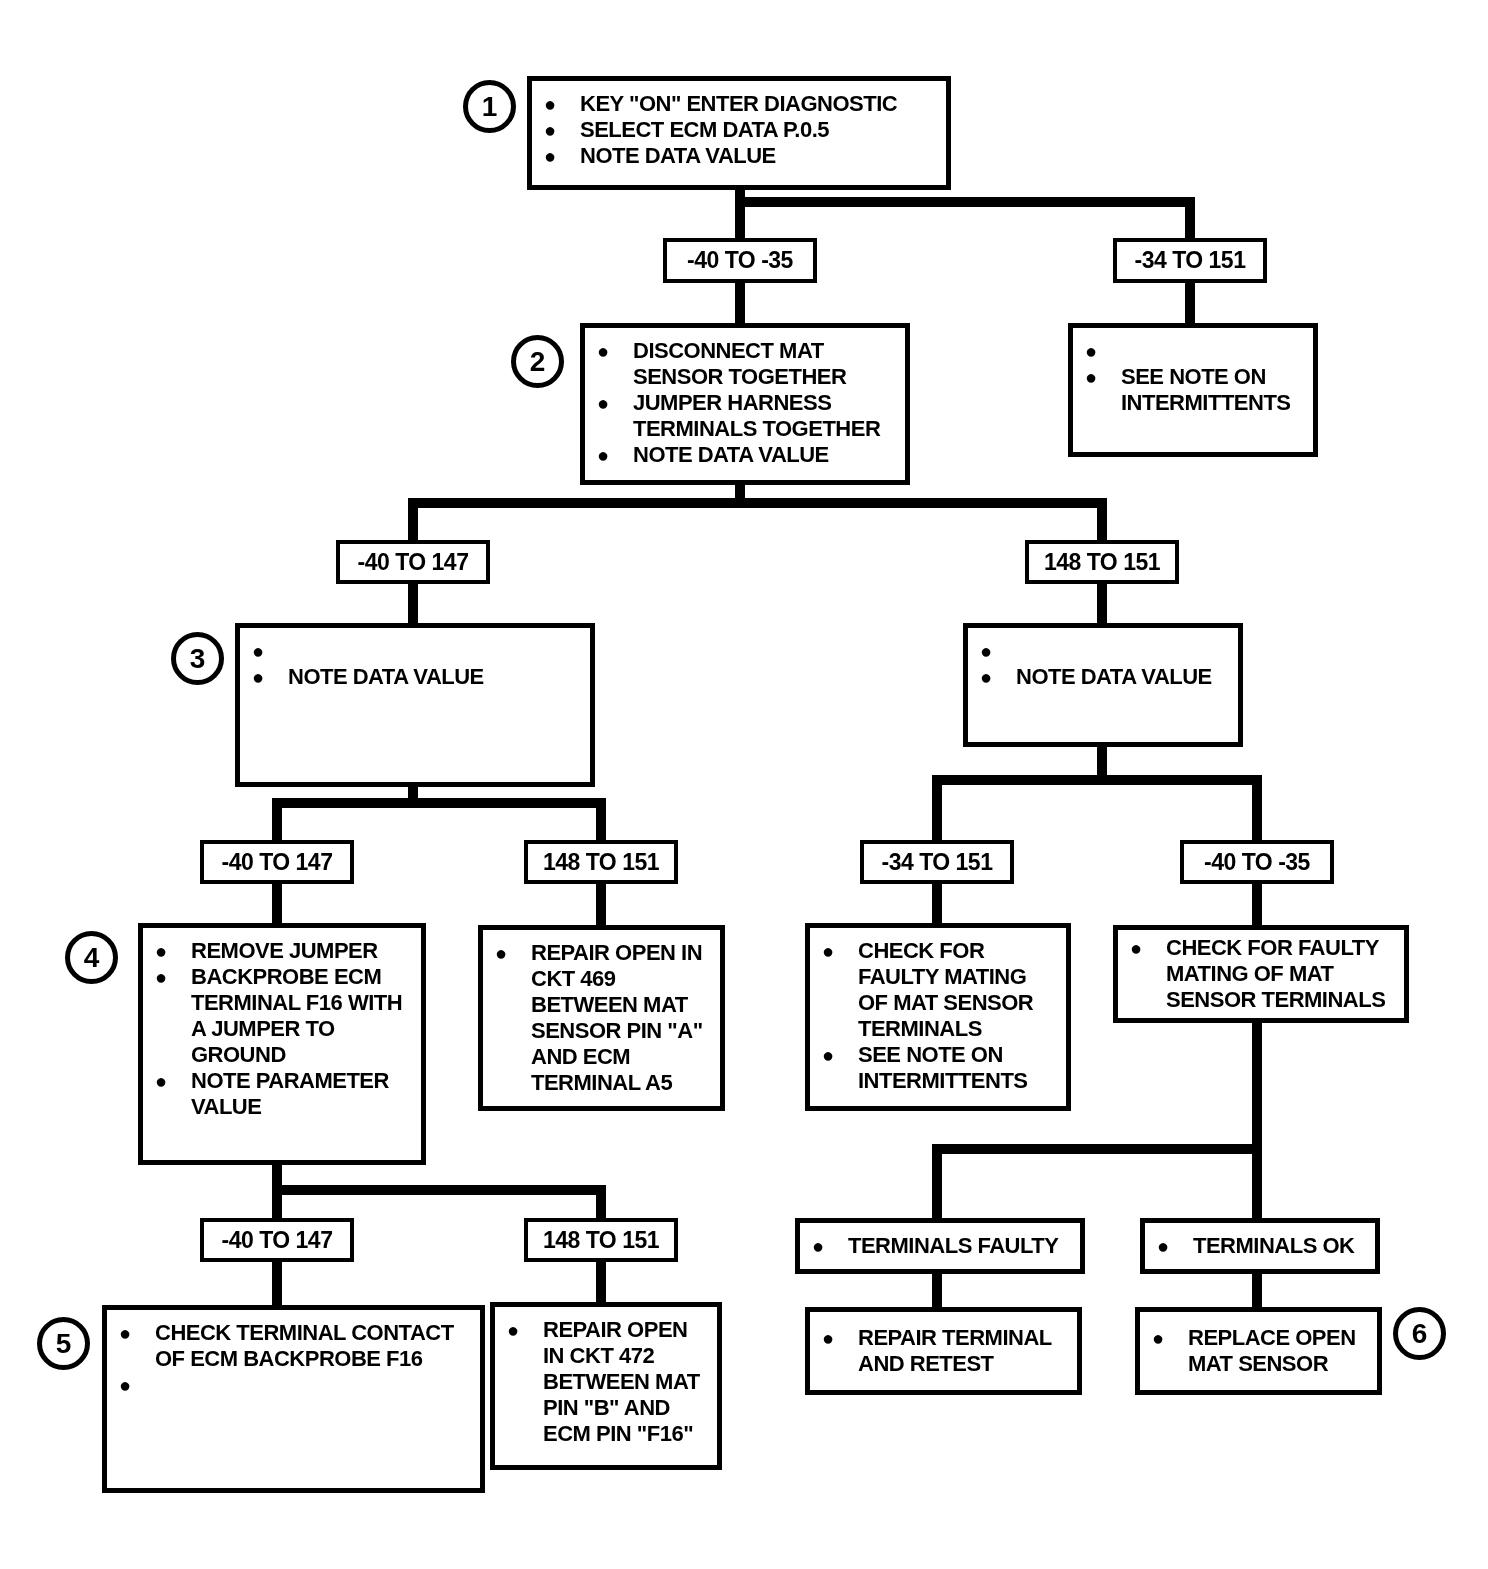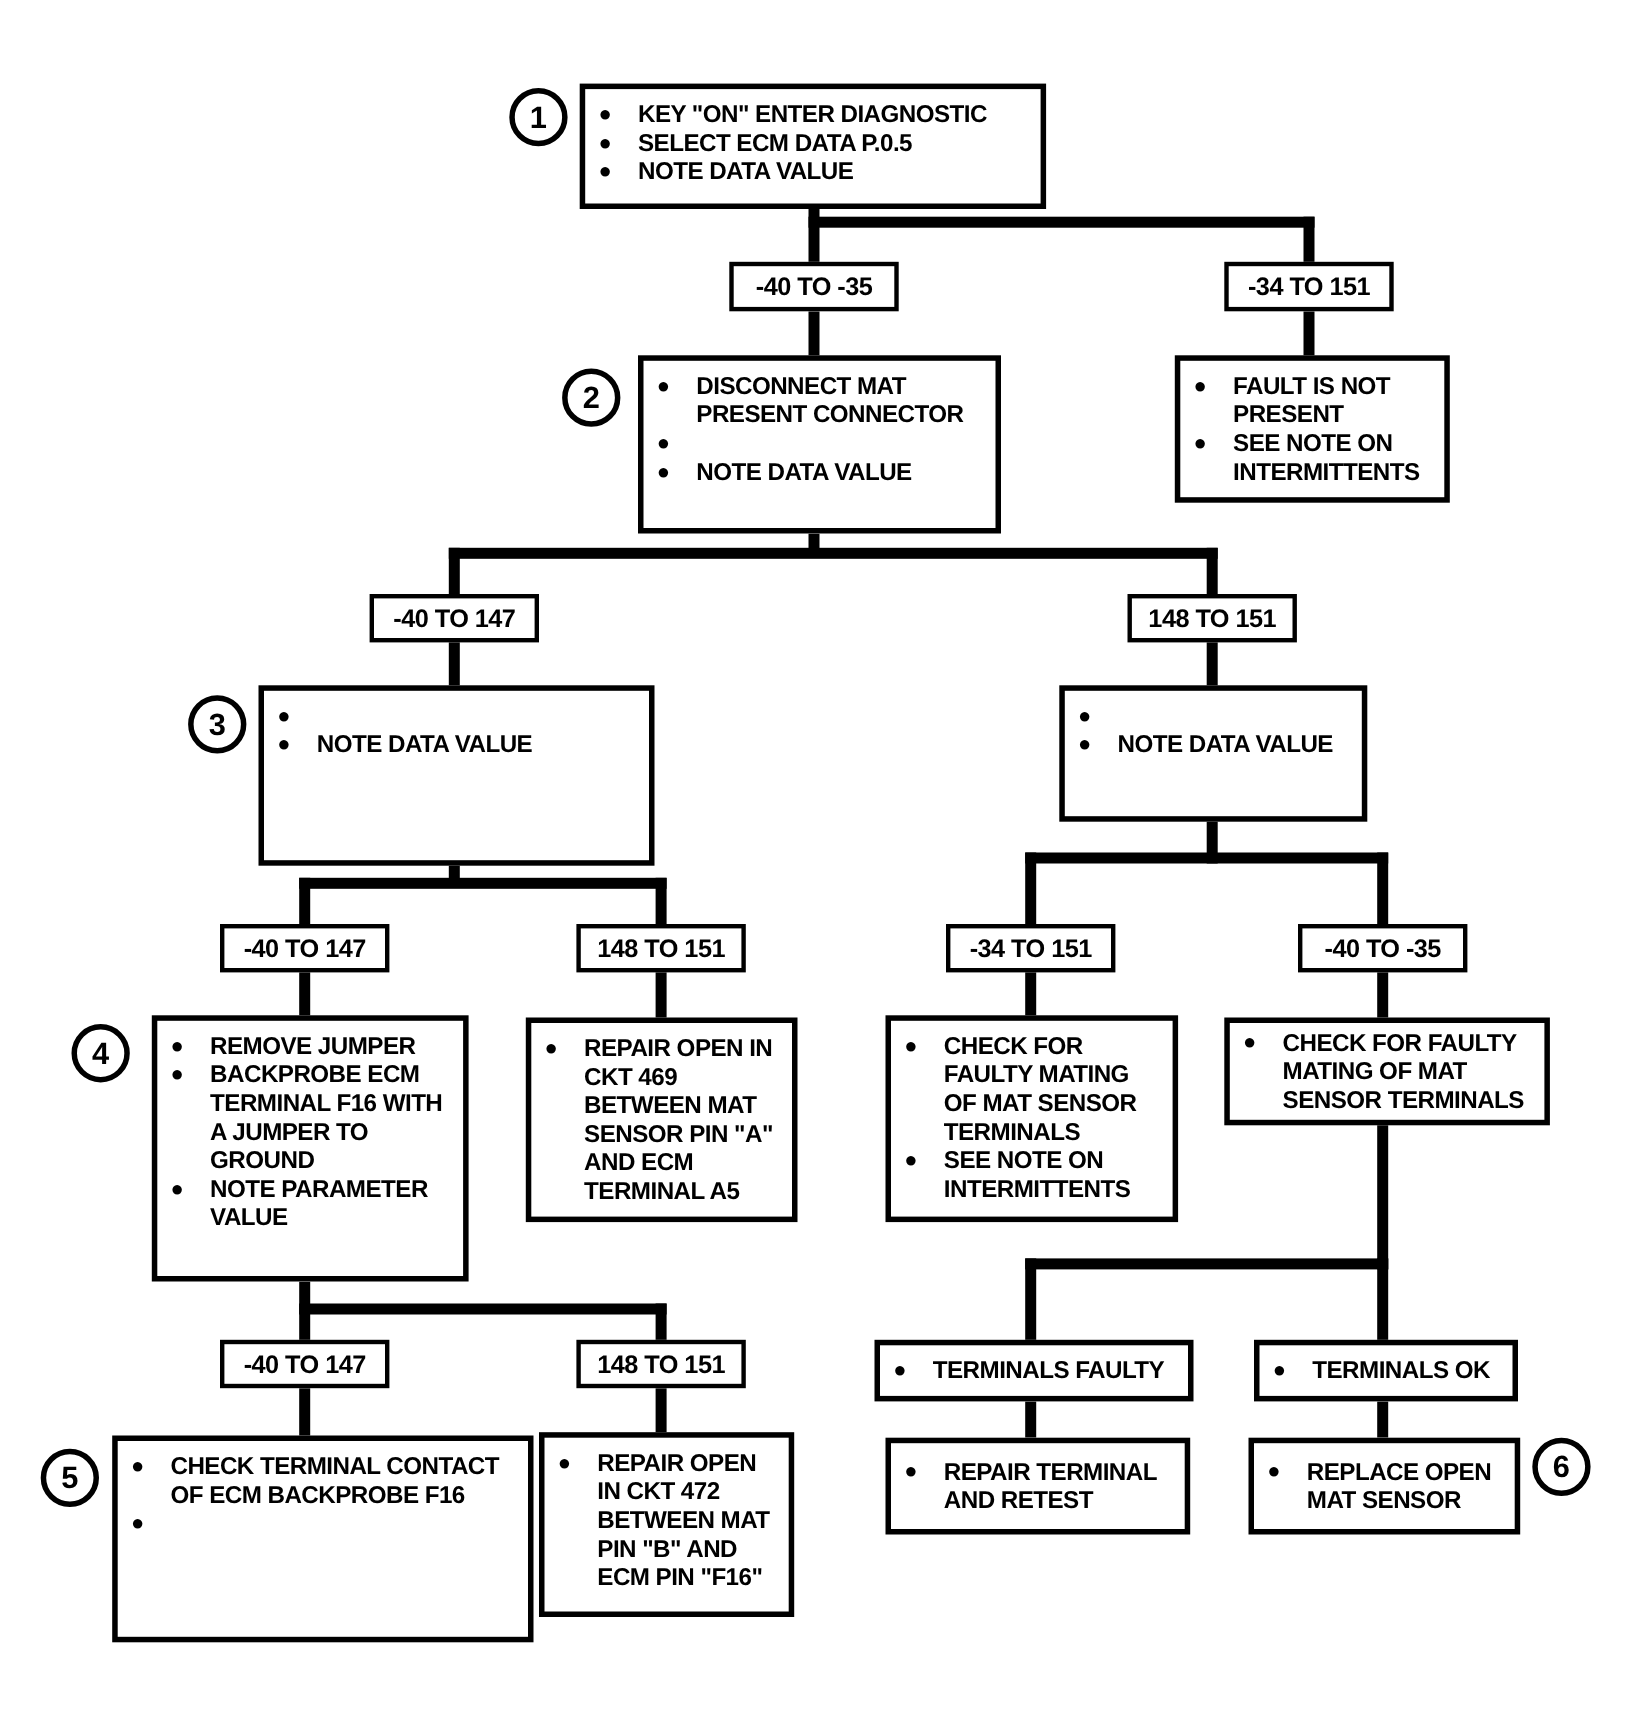--- a/index.html
+++ b/index.html
@@ -127,35 +127,35 @@
   <div class="rbox" style="left:663px;top:238px;width:154px;height:45px;">
       <span>-40 TO -35</span>
     </div>
   <div class="rbox" style="left:1113px;top:238px;width:154px;height:45px;">
       <span>-34 TO 151</span>
     </div>
 
   <div class="abox" style="left:580px;top:323px;width:330px;height:162px;">
     <div class="brow">
         <span class="dot">●</span>
-        <span class="btxt">DISCONNECT MAT PRESENT CONNECTOR</span>
-      </div>
-    <div class="brow">
-        <span class="dot">●</span>
+        <span class="btxt">DISCONNECT MAT SENSOR TOGETHER</span>
+      </div>
+    <div class="brow">
+        <span class="dot">●</span>
+        <span class="btxt">JUMPER HARNESS TERMINALS TOGETHER</span>
       </div>
     <div class="brow">
         <span class="dot">●</span>
         <span class="btxt">NOTE DATA VALUE</span>
       </div>
   </div>
 
   <div class="abox" style="left:1068px;top:323px;width:250px;height:134px;">
     <div class="brow">
         <span class="dot">●</span>
-        <span class="btxt">FAULT IS NOT PRESENT</span>
       </div>
     <div class="brow">
         <span class="dot">●</span>
         <span class="btxt">SEE NOTE ON INTERMITTENTS</span>
       </div>
   </div>
 
   <div class="rbox" style="left:336px;top:540px;width:154px;height:44px;">
       <span>-40 TO 147</span>
     </div>

